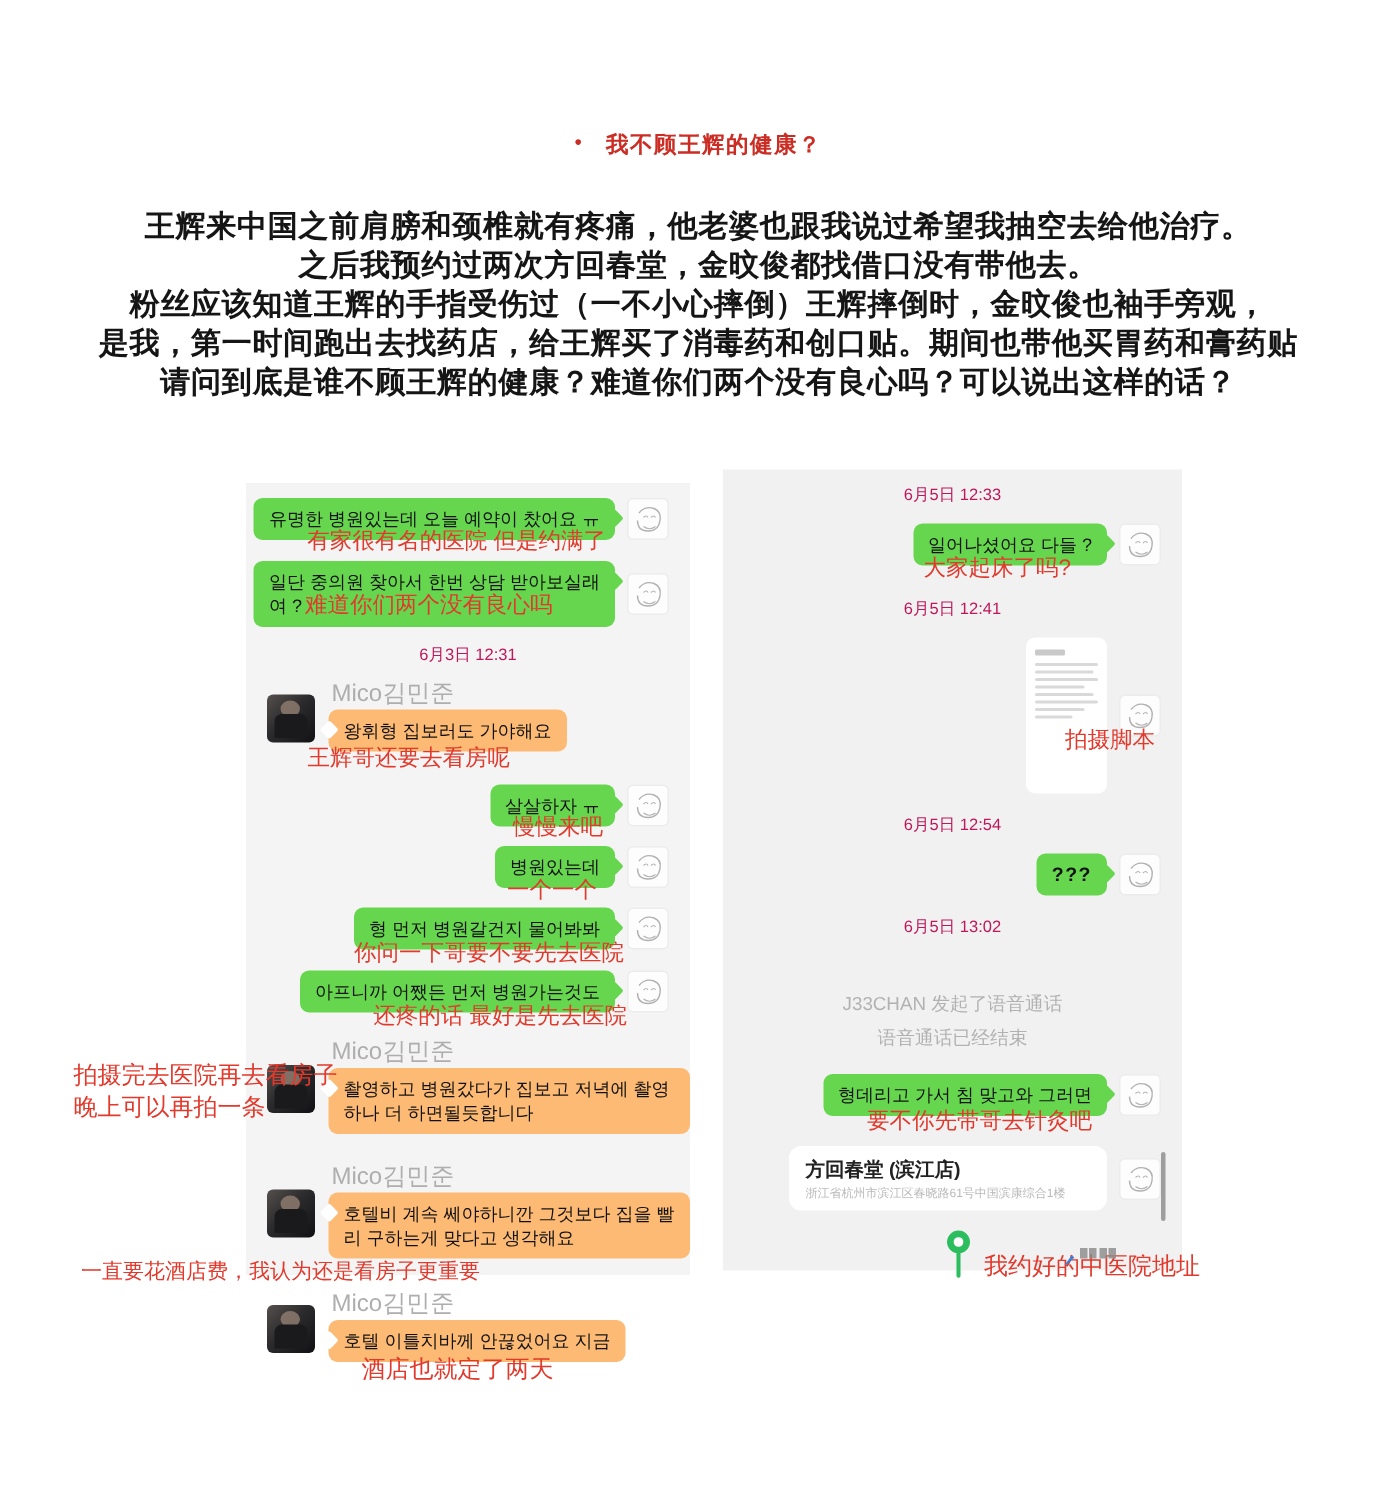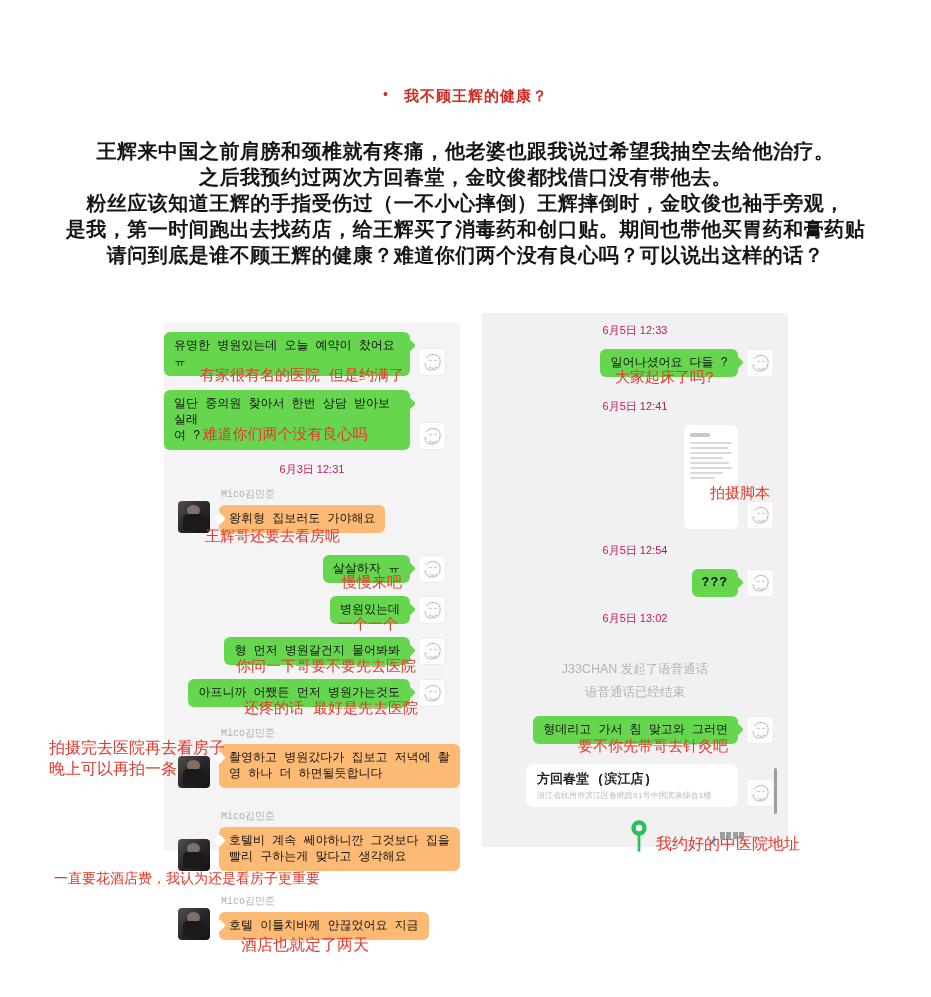--- a/index.html
+++ b/index.html
@@ -15,37 +15,37 @@
 
   
   .chat{position:absolute;box-sizing:border-box;}
   .left-chat{left:164px;top:322px;width:296px;height:528px;background:#f4f4f4;padding-top:10px;}
   .right-chat{left:482px;top:313px;width:306px;height:534px;background:#f1f1f1;padding-top:10px;}
 
   .date,.sys{text-align:center;color:#be185d;font-size:11px;height:15px;line-height:15px;}
   .date{margin-bottom:11px;}
   .sys{font-size:12.5px;color:#b2b2b2;}
 
-  .msg{display:flex;align-items:flex-end;font-family:Liberation Mono, monospace;}
+  .msg{display:flex;align-items:center;}
   .msg.sent{justify-content:flex-end;padding-right:14px;gap:8px;}
   .msg.recv{justify-content:flex-start;padding-left:14px;gap:9px;}
 
   .bwrap{position:relative;}
   .col{position:relative;}
 
   .bubble{position:relative;border-radius:6px;padding:6px 10px;font-size:12px;line-height:16px;color:#111;}
   .bubble.green{background:#67d64f;}
   .bubble.green::after{content:"";position:absolute;right:-4px;top:9px;width:9px;height:9px;
                        background:#67d64f;transform:rotate(45deg);border-radius:1.5px;}
   .bubble.white{background:#fdba74;max-width:232px;}
   .bubble.white::before{content:"";position:absolute;left:-4px;top:9px;width:9px;height:9px;
                         background:#fff;transform:rotate(45deg);border-radius:1.5px;}
   .bubble.qmarks{font-weight:700;letter-spacing:1px;font-size:13px;}
 
-  .name{font-size:10px;color:#aeaeae;margin:0 0 4px 2px;height:13px;line-height:13px;}
+  .name{font-size:16px;color:#aeaeae;margin:0 0 4px 2px;height:13px;line-height:13px;}
 
   .avatar{flex:0 0 auto;border-radius:4px;overflow:hidden;}
   .avatar.sketch{width:28px;height:28px;background:#fdfdfd;border:1px solid #ececec;box-sizing:border-box;}
   .avatar.mico{width:32px;height:32px;background:linear-gradient(135deg,#56504e 0%,#2b2a2c 45%,#111114 100%);position:relative;}
   .avatar.mico::before{content:"";position:absolute;left:9px;top:4px;width:13px;height:11px;border-radius:50%;
                        background:#8d7a6e;opacity:.85;}
   .avatar.mico::after{content:"";position:absolute;left:5px;top:13px;width:22px;height:16px;border-radius:5px 5px 0 0;
                       background:#1a1a1d;}
 
   

